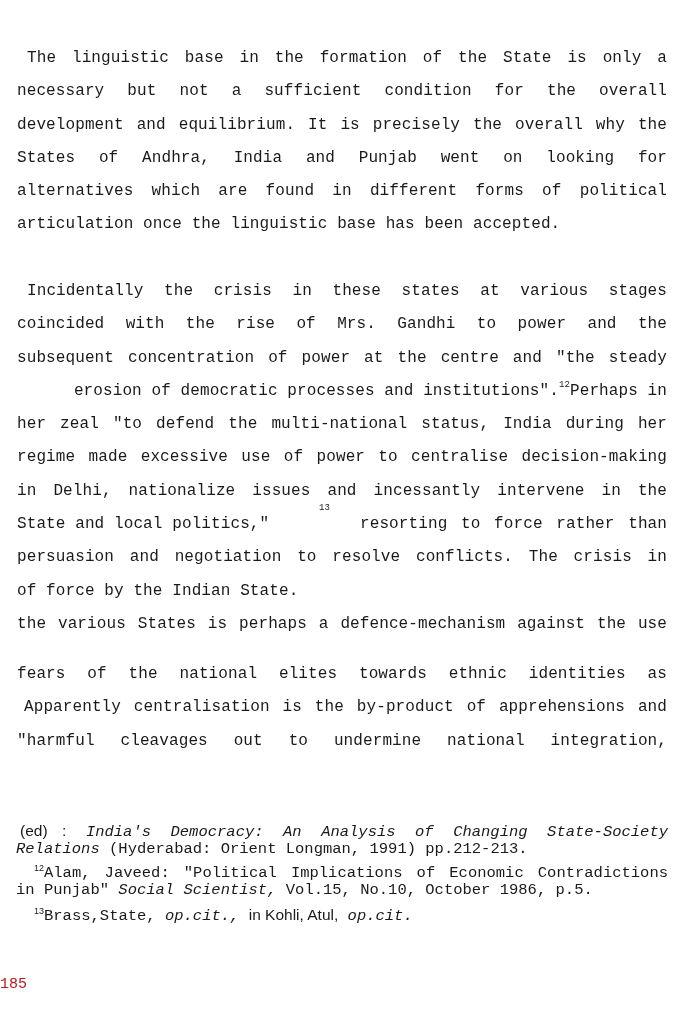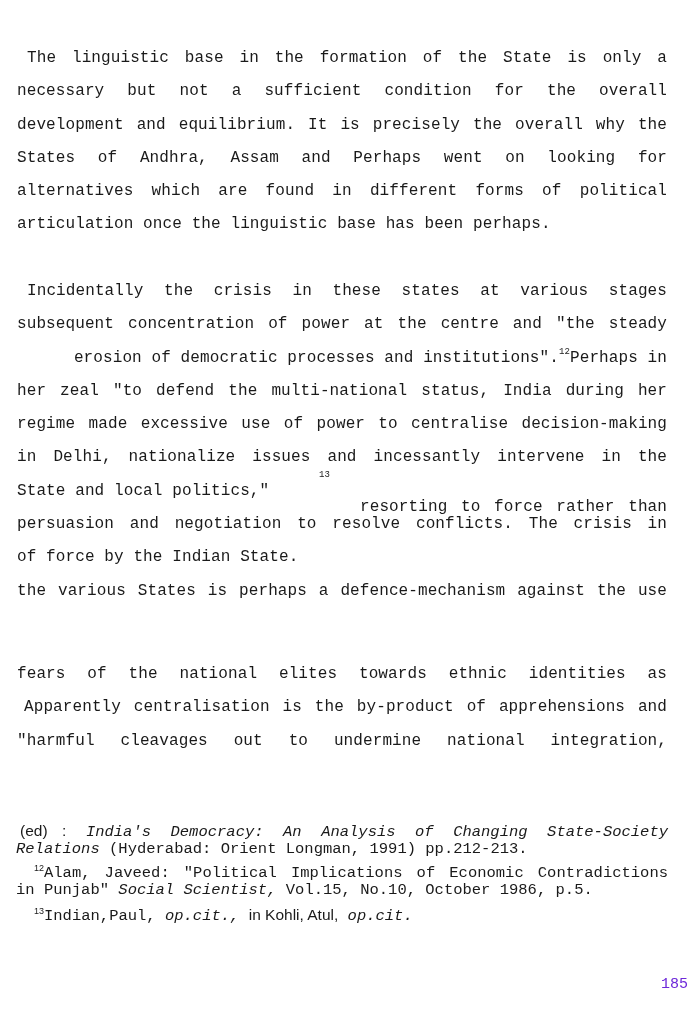--- a/index.html
+++ b/index.html
@@ -85,56 +85,57 @@
       vertical-align: 6px;
       line-height: 0;
     }
     em {
     }
     .page-number {
       position: absolute;
       left: 0;
       width: 688px;
       top: 976px;
-      text-align: right;
+      text-align: left;
       font-family: "Liberation Mono", "DejaVu Sans Mono", monospace;
       font-size: 15px;
-      color: #6d28d9;
+      color: #b91c1c;
     }
   </style>
 </head>
 <body>
 
 <div class="page">
 
   <div class="para" style="top:42px;">
     <span class="line indent">The linguistic base in the formation of the State is only a</span>
     <span class="line">necessary but not a sufficient condition for the overall</span>
     <span class="line">development and equilibrium. It is precisely the overall why the</span>
-    <span class="line">States of Andhra, Assam and Perhaps went on looking for</span>
+    <span class="line">States of Andhra, India and Punjab went on looking for</span>
     <span class="line">alternatives which are found in different forms of political</span>
-    <span class="line last">articulation once the linguistic base has been perhaps.</span>
+    <span class="line last">articulation once the linguistic base has been accepted.</span>
   </div>
 
   <div class="para" style="top:275px;">
     <span class="line indent">Incidentally the crisis in these states at various stages</span>
+    <span class="line">coincided with the rise of Mrs. Gandhi to power and the</span>
     <span class="line">subsequent concentration of power at the centre and "the steady</span>
     <span class="line" style="display:flex;justify-content:flex-end;">
       <span><span>erosion of democratic processes and institutions".</span><span class="sup">12</span></span>
       <span>Perhaps in</span>
     </span>
     <span class="line">her zeal "to defend the multi-national status, India during her</span>
     <span class="line">regime made excessive use of power to centralise decision-making</span>
     <span class="line">in Delhi, nationalize issues and incessantly intervene in the</span>
     <span class="line" style="display:flex;justify-content:space-between;">
       <span style="display:flex;justify-content:space-between;width:310px;">
           <span>State and local politics,"</span>
         </span>
       <span class="sup" style="margin-left:-8px;">13</span>
-      <span style="flex:1;text-align:justify;text-align-last:justify;margin-left:30px;margin-top:16px;">resorting to force rather than</span>
+      <span style="flex:1;text-align:justify;text-align-last:justify;margin-left:30px;">resorting to force rather than</span>
     </span>
     <span class="line">persuasion and negotiation to resolve conflicts. The crisis in</span>
     <span class="line last">of force by the Indian State.</span>
     <span class="line">the various States is perhaps a defence-mechanism against the use</span>
   </div>
 
   <div class="para" style="top:658px;">
     <span class="line">fears of the national elites towards ethnic identities as</span>
     <span class="line indent" style="padding-left:7px;">Apparently centralisation is the by-product of apprehensions and</span>
     <span class="line">"harmful cleavages out to undermine national integration,</span>
@@ -145,19 +146,19 @@
       <span class="fn-line fn-indent-small"><span class="fn-sans">(ed) :</span> <em>India's Democracy: An Analysis of Changing State-Society</em></span>
       <span class="fn-line last"><em>Relations</em> <span>(Hyderabad: Orient Longman, 1991) pp.212-213.</span></span>
     </div>
     <div class="fn-gap"></div>
     <div>
       <span class="fn-line fn-indent"><span class="fn-sup">12</span><span>Alam, Javeed: "Political Implications of Economic Contradictions</span></span>
       <span class="fn-line last"><span>in Punjab"</span> <em>Social Scientist,</em> <span>Vol.15, No.10, October 1986, p.5.</span></span>
     </div>
     <div class="fn-gap"></div>
     <div>
-      <span class="fn-line last fn-indent"><span class="fn-sup">13</span><span>Indian,Paul,</span> <em>op.cit.,</em> <span class="fn-sans">in Kohli, Atul,</span> <em>op.cit.</em></span>
+      <span class="fn-line last fn-indent"><span class="fn-sup">13</span><span>Brass,State,</span> <em>op.cit.,</em> <span class="fn-sans">in Kohli, Atul,</span> <em>op.cit.</em></span>
     </div>
   </div>
 
   <div class="page-number">185</div>
 
 </div>
 
 </body></html>

